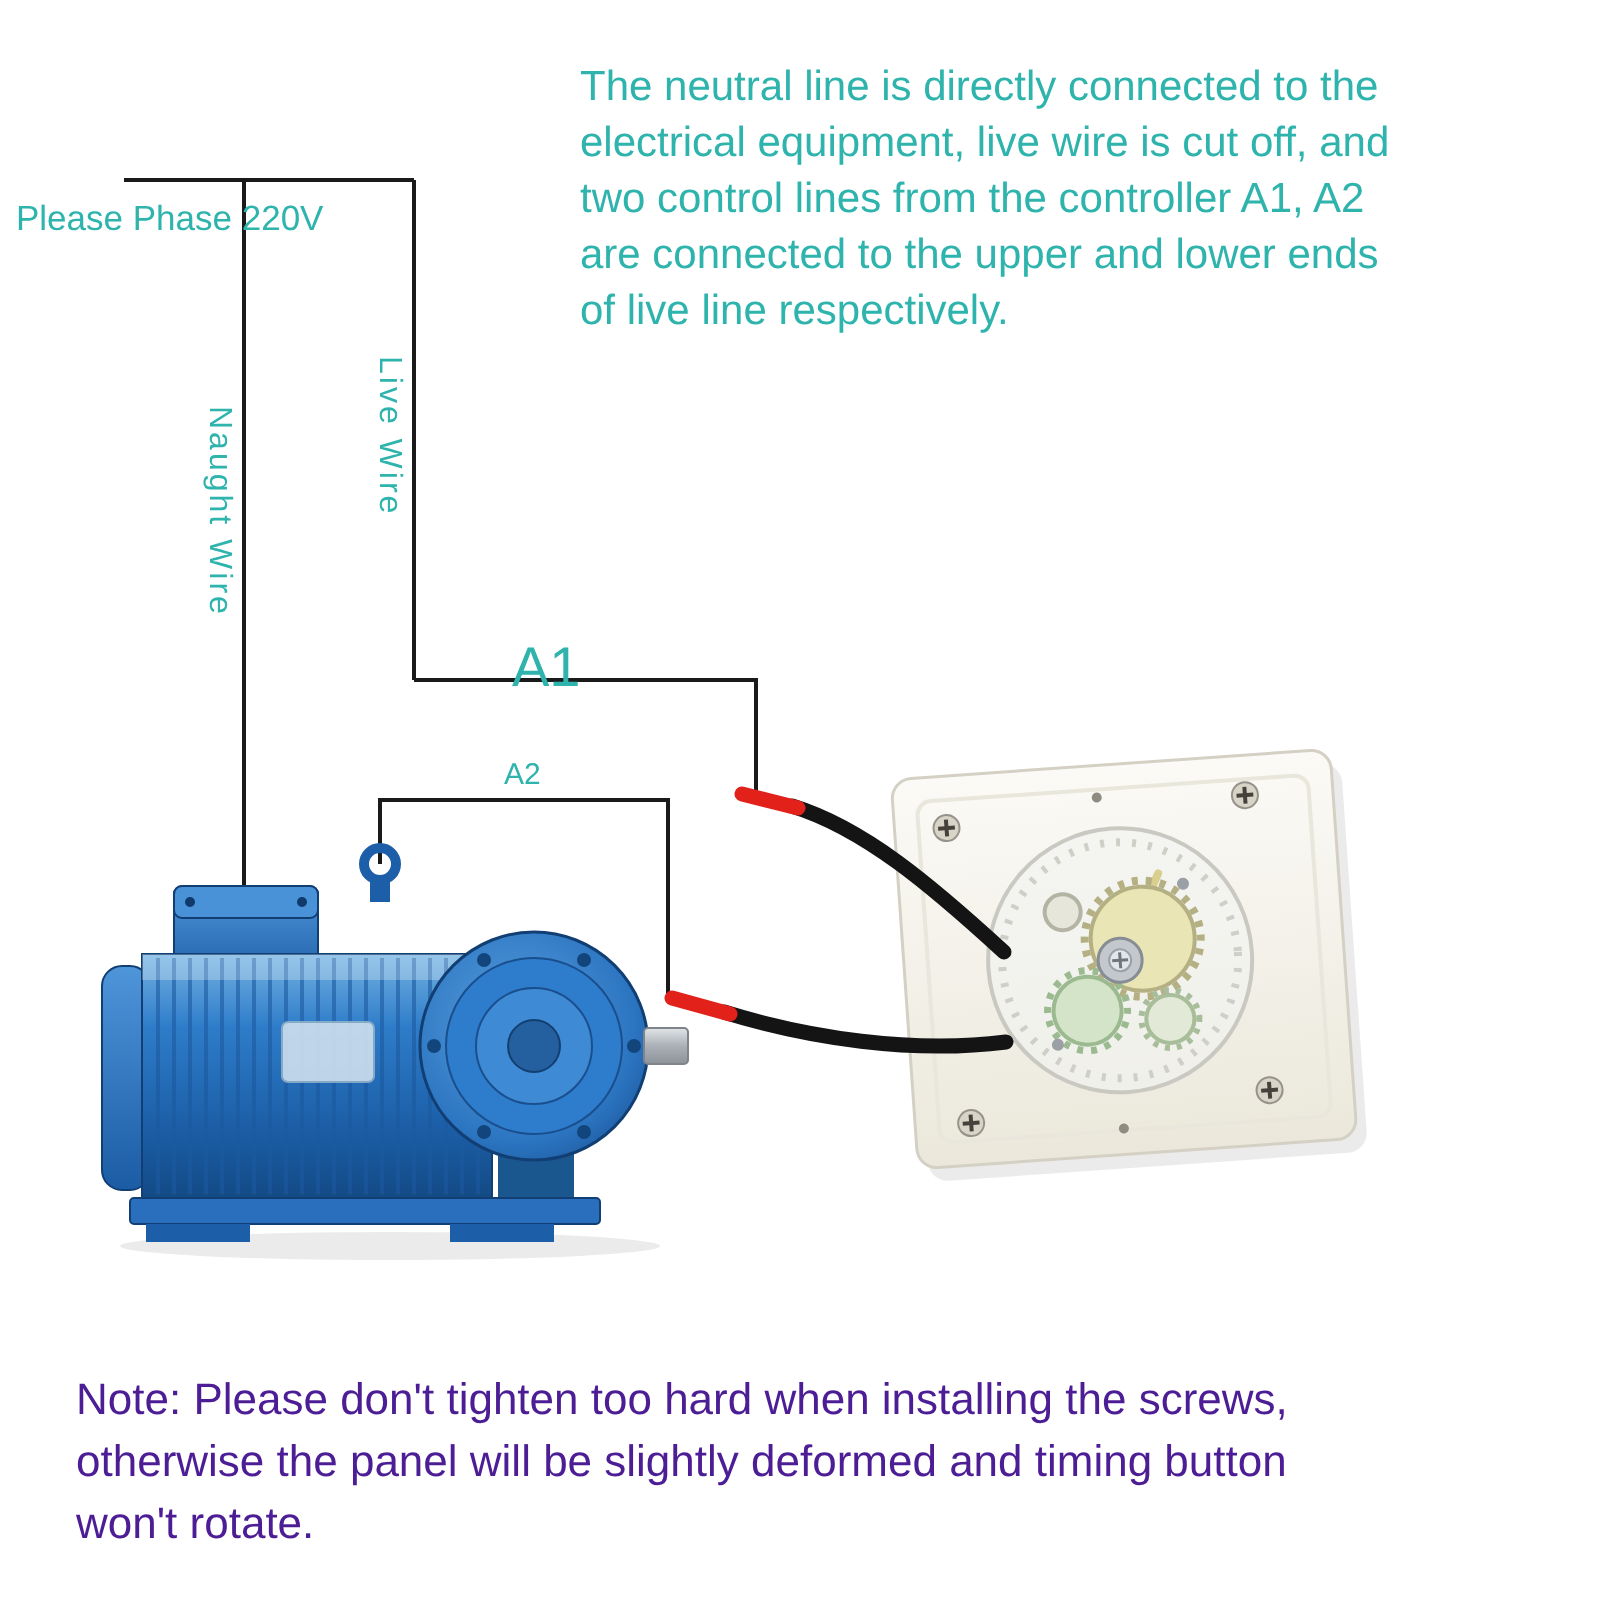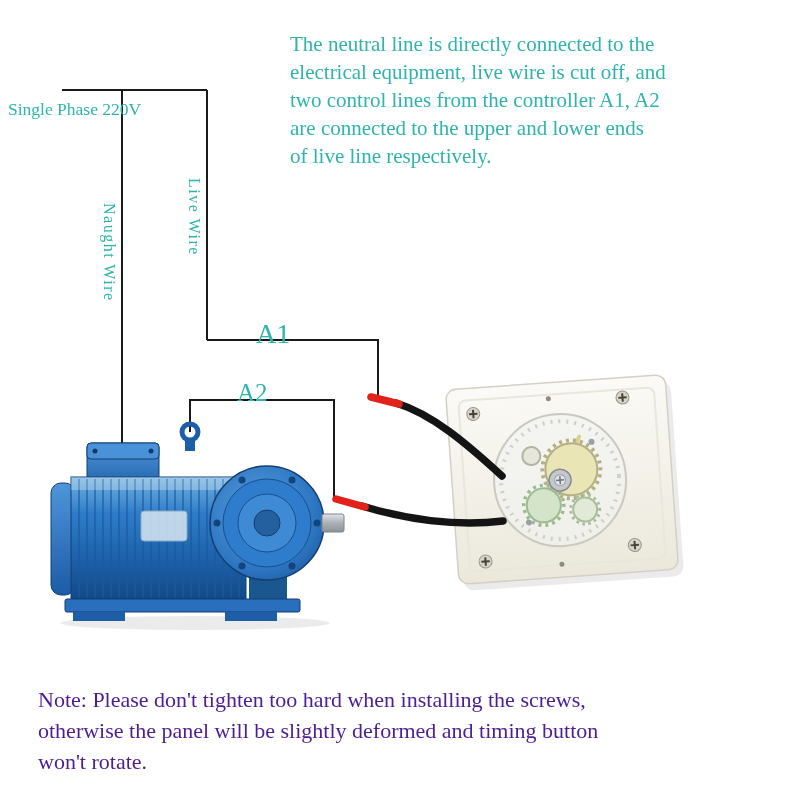--- a/index.html
+++ b/index.html
@@ -1,34 +1,34 @@
 <!DOCTYPE html>
 <html><head>
 <meta charset="utf-8">
 <style>
   html,body{margin:0;padding:0;background:#fff;}
   #figure{
     position:relative;width:704px;height:800px;background:#ffffff;overflow:hidden;
-    font-family:Liberation Serif, serif;
+    font-family:Liberation Sans, sans-serif;
   }
   #art{position:absolute;left:0;top:0;width:800px;height:800px;display:block;}
   .desc{
     position:absolute;left:290px;top:30px;width:515px;margin:0;
     font-size:21px;line-height:28px;color:#2eb4ad;white-space:pre-line;
   }
   .label{position:absolute;color:#2eb4ad;}
   .supply{left:8px;top:99px;font-size:17.5px;}
   .vlabel{
     font-size:16px;letter-spacing:1.5px;white-space:nowrap;
     transform:rotate(90deg);transform-origin:0 0;
   }
   .naught{left:118px;top:203px;}
   .live{left:203px;top:178px;}
   .a1{left:256px;top:318px;font-size:28px;}
-  .a2{left:237px;top:379px;font-size:25px;}
+  .a2{left:252px;top:379px;font-size:15px;}
   .note{
     position:absolute;left:38px;top:684px;width:748px;margin:0;
     font-size:22px;line-height:31px;color:#4c1d95;white-space:pre-line;
   }
 </style>
 </head>
 <body>
 
 <div id="figure">
 
@@ -153,21 +153,21 @@
       <path d="M336,499 L365,507" stroke="#e2211b" stroke-width="7.5"></path>
     </g>
   </svg>
 
   <p class="desc">The neutral line is directly connected to the
 electrical equipment,  live wire is cut off, and
 two control lines from the controller A1, A2
 are connected to the upper and lower ends
 of live line respectively.</p>
 
-  <div class="label supply">Single Phase 220V</div>
+  <div class="label supply">Please Phase 220V</div>
   <div class="label vlabel naught">Naught Wire</div>
   <div class="label vlabel live">Live Wire</div>
   <div class="label a1">A1</div>
   <div class="label a2">A2</div>
 
   <p class="note">Note: Please don't tighten too hard when installing the screws,
 otherwise the panel will be slightly deformed and timing button
 won't rotate.</p>
 </div>
 

